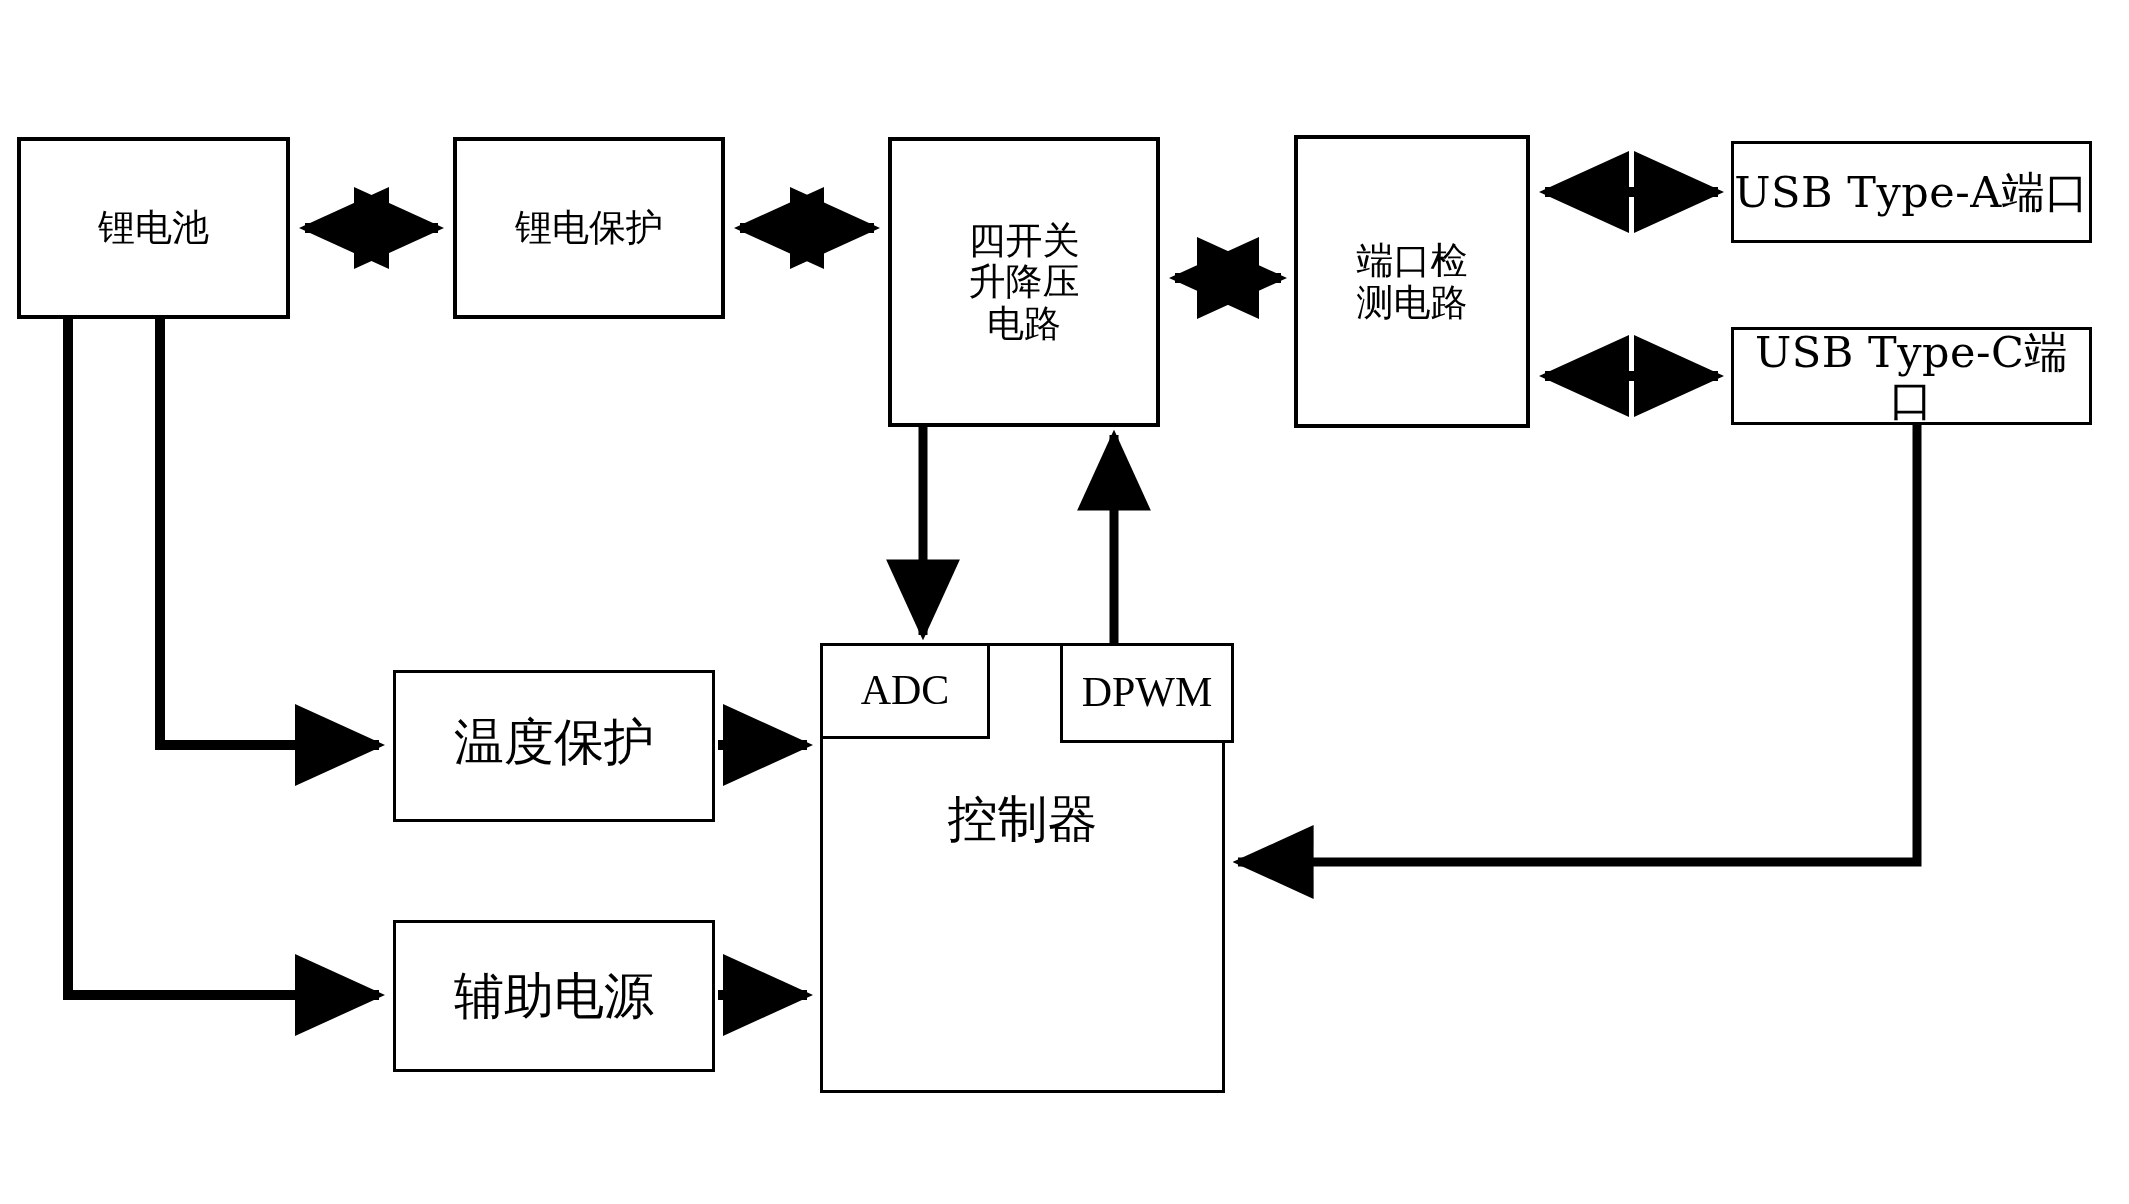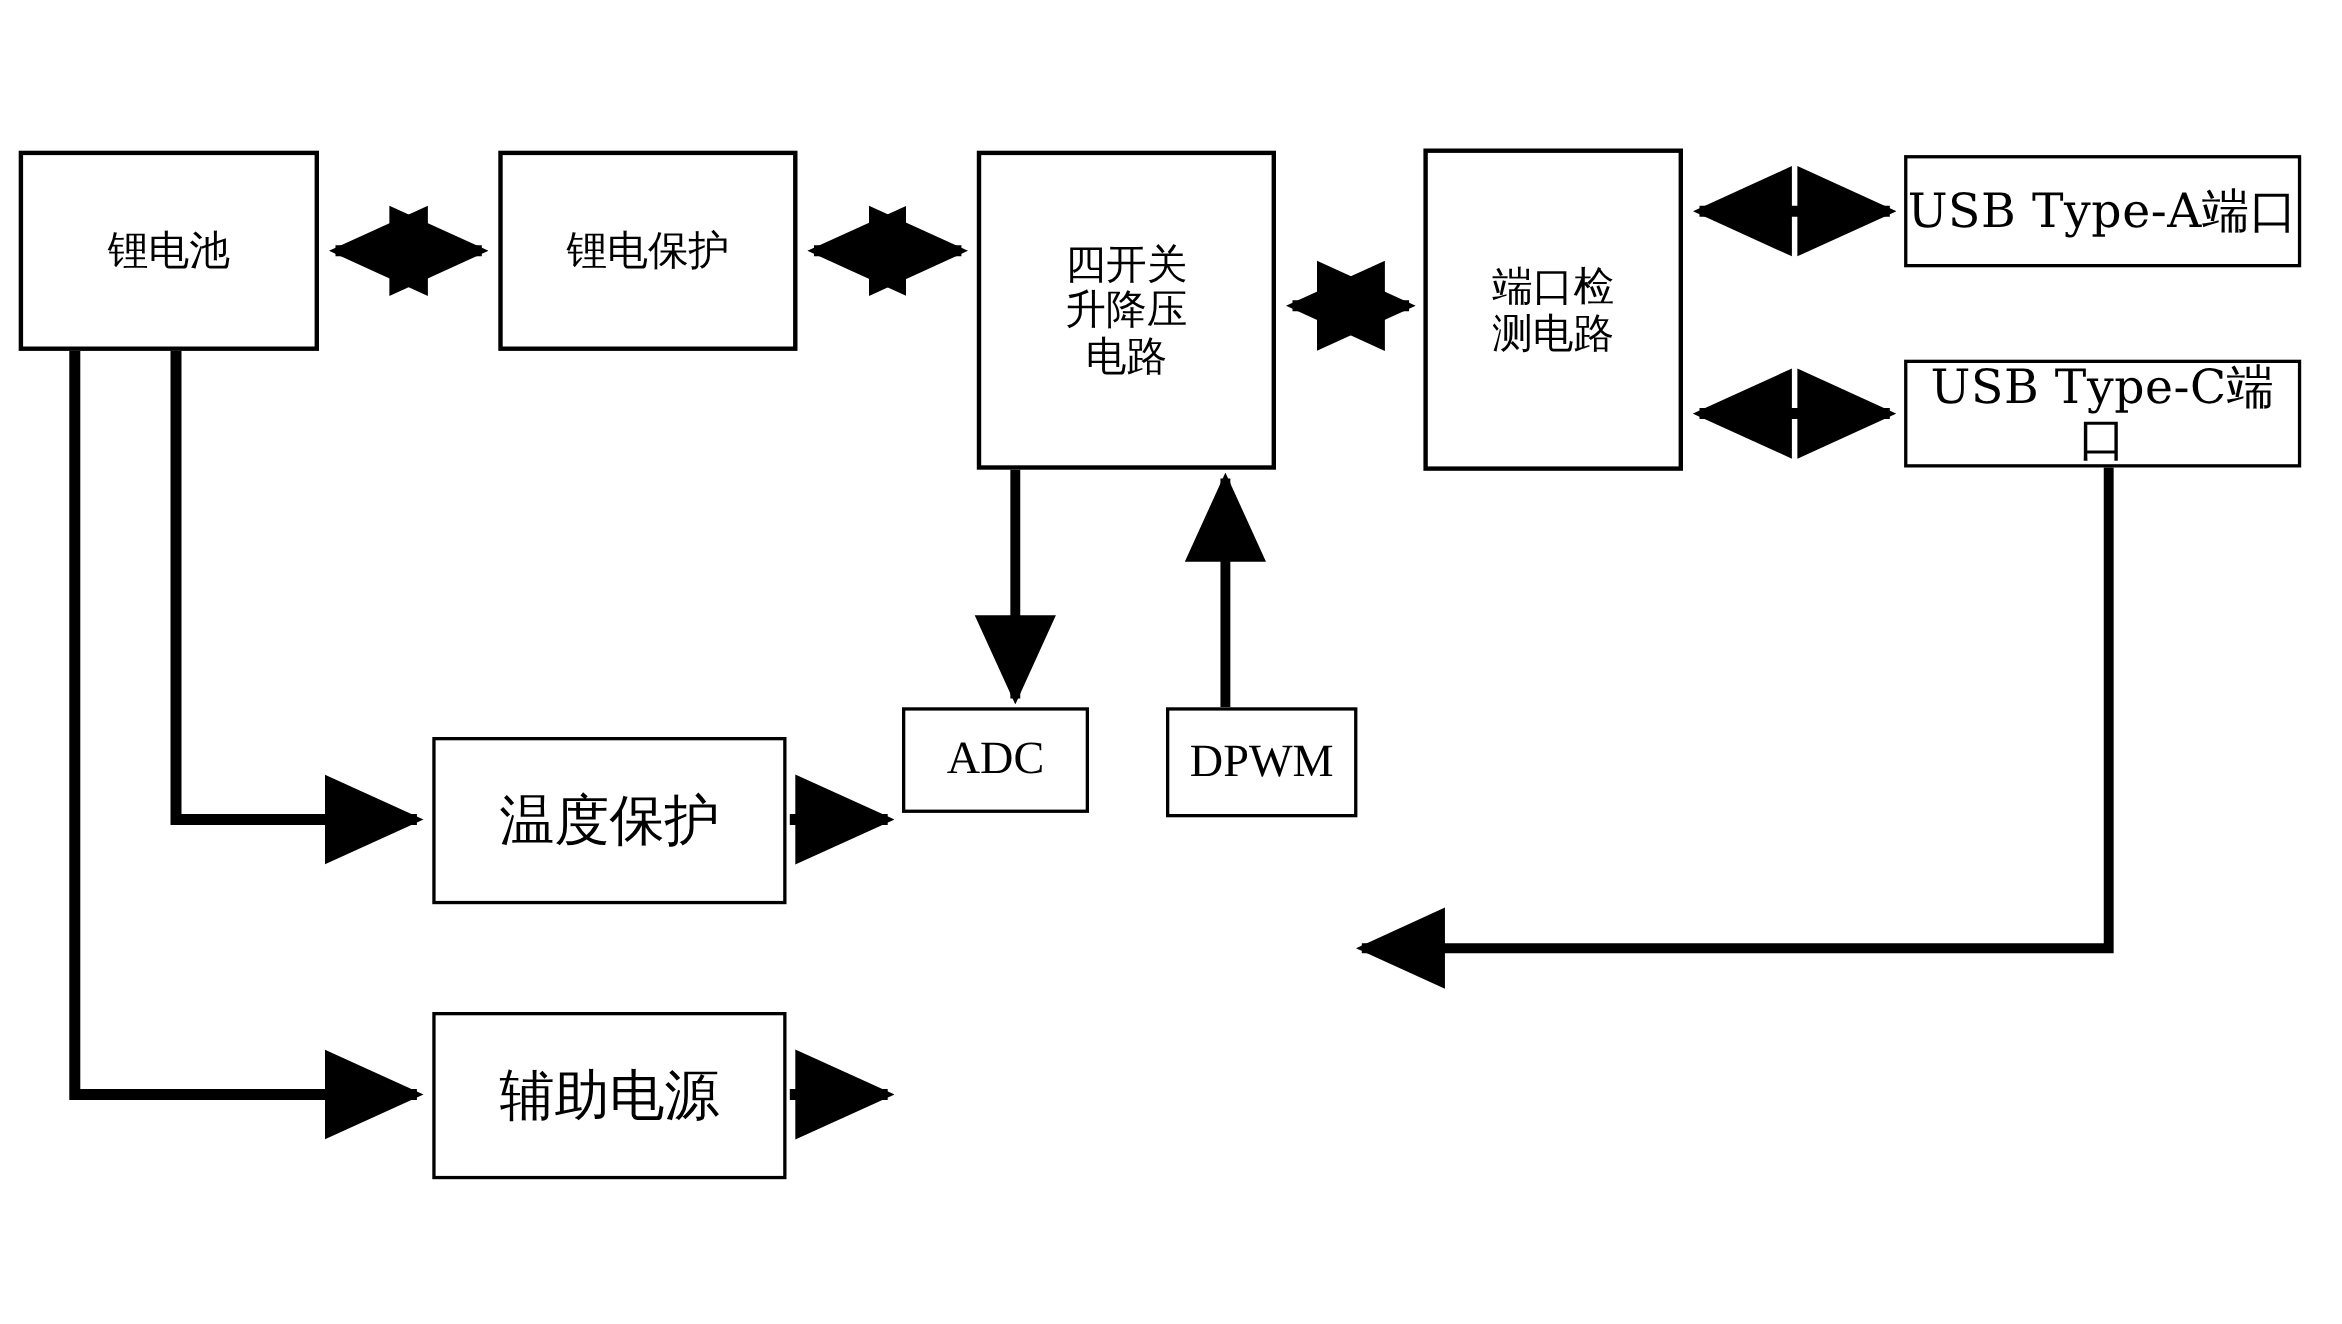--- a/index.html
+++ b/index.html
@@ -97,28 +97,31 @@
 
   <div class="blk cjk f-big" style="left:1294px;top:135px;width:236px;height:293px;">
     <span>端口检
 测电路</span>
   </div>
 
   <div class="blk f-lat thin" style="left:1731px;top:327px;width:361px;height:98px;">
     <span>USB Type-C端口</span>
   </div>
 
-  <div class="blk cjk f-mid thin" style="left:393px;top:670px;width:322px;height:152px;">
+  <div class="blk cjk f-mid thin" style="left:393px;top:670px;width:322px;height:152px;font-family:Liberation Mono, monospace;">
     <span>温度保护</span>
   </div>
 
   <div class="blk cjk f-mid thin" style="left:393px;top:920px;width:322px;height:152px;">
     <span>辅助电源</span>
   </div>
 
+  <div class="blk cjk f-mid thin" style="left:820px;top:643px;width:405px;height:450px;align-items:flex-start;padding-top:145px;">
+    <span>控制器</span>
+  </div>
 
   <div class="blk f-sub thin" style="left:820px;top:643px;width:170px;height:96px;background:#ffffff;">
     <span>ADC</span>
   </div>
 
   <div class="blk f-sub thin" style="left:1060px;top:643px;width:174px;height:100px;background:#ffffff;">
     <span>DPWM</span>
   </div>
 
 </div>

